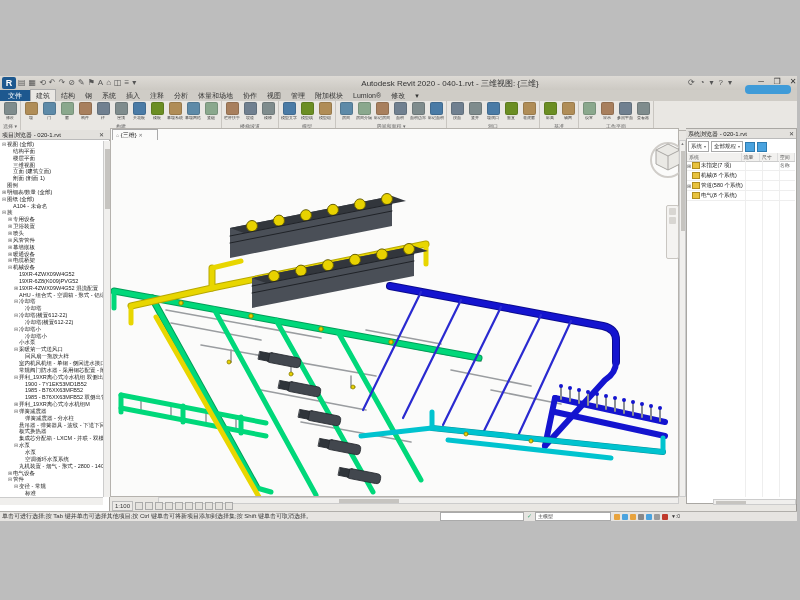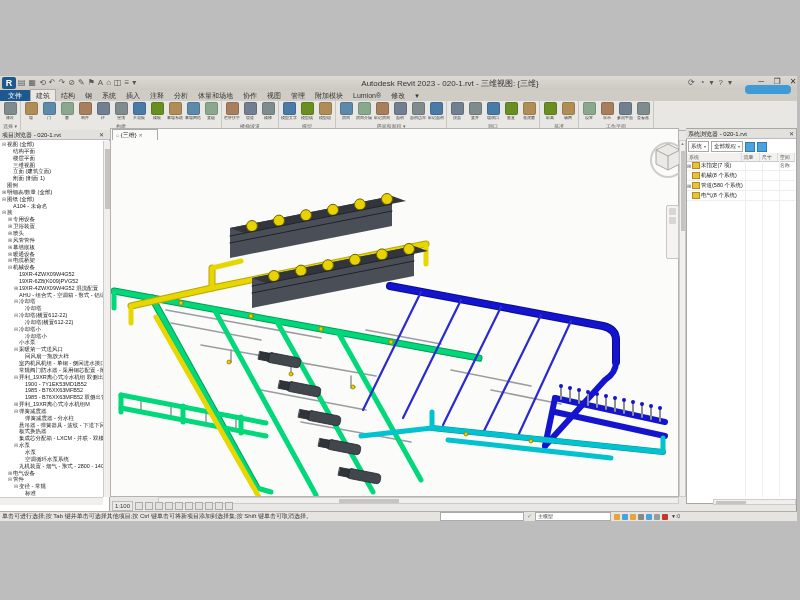--- a/index.html
+++ b/index.html
@@ -96,21 +96,21 @@
     <span>↷</span>
     <span>⊘</span>
     <span>✎</span>
     <span>⚑</span>
     <span>A</span>
     <span>⌂</span>
     <span>◫</span>
     <span>≡</span>
     <span>▾</span>
   </div>
-<div class="abs" id="title-text">Autodesk Revit 2023 - 020-1.rvt - 三维视图: {三维}</div>
+<div class="abs" id="title-text">Autodesk Revit 2020 - 040-1.rvt - 三维视图: {三维}</div>
 <div class="abs" id="infocenter">
     <span>⟳</span>
     <span>◔</span>
     <span>▾</span>
     <span>?</span>
     <span>▾</span>
   </div>
 <div class="abs" id="winbtns">
     <span>─</span>
     <span>❐</span>

